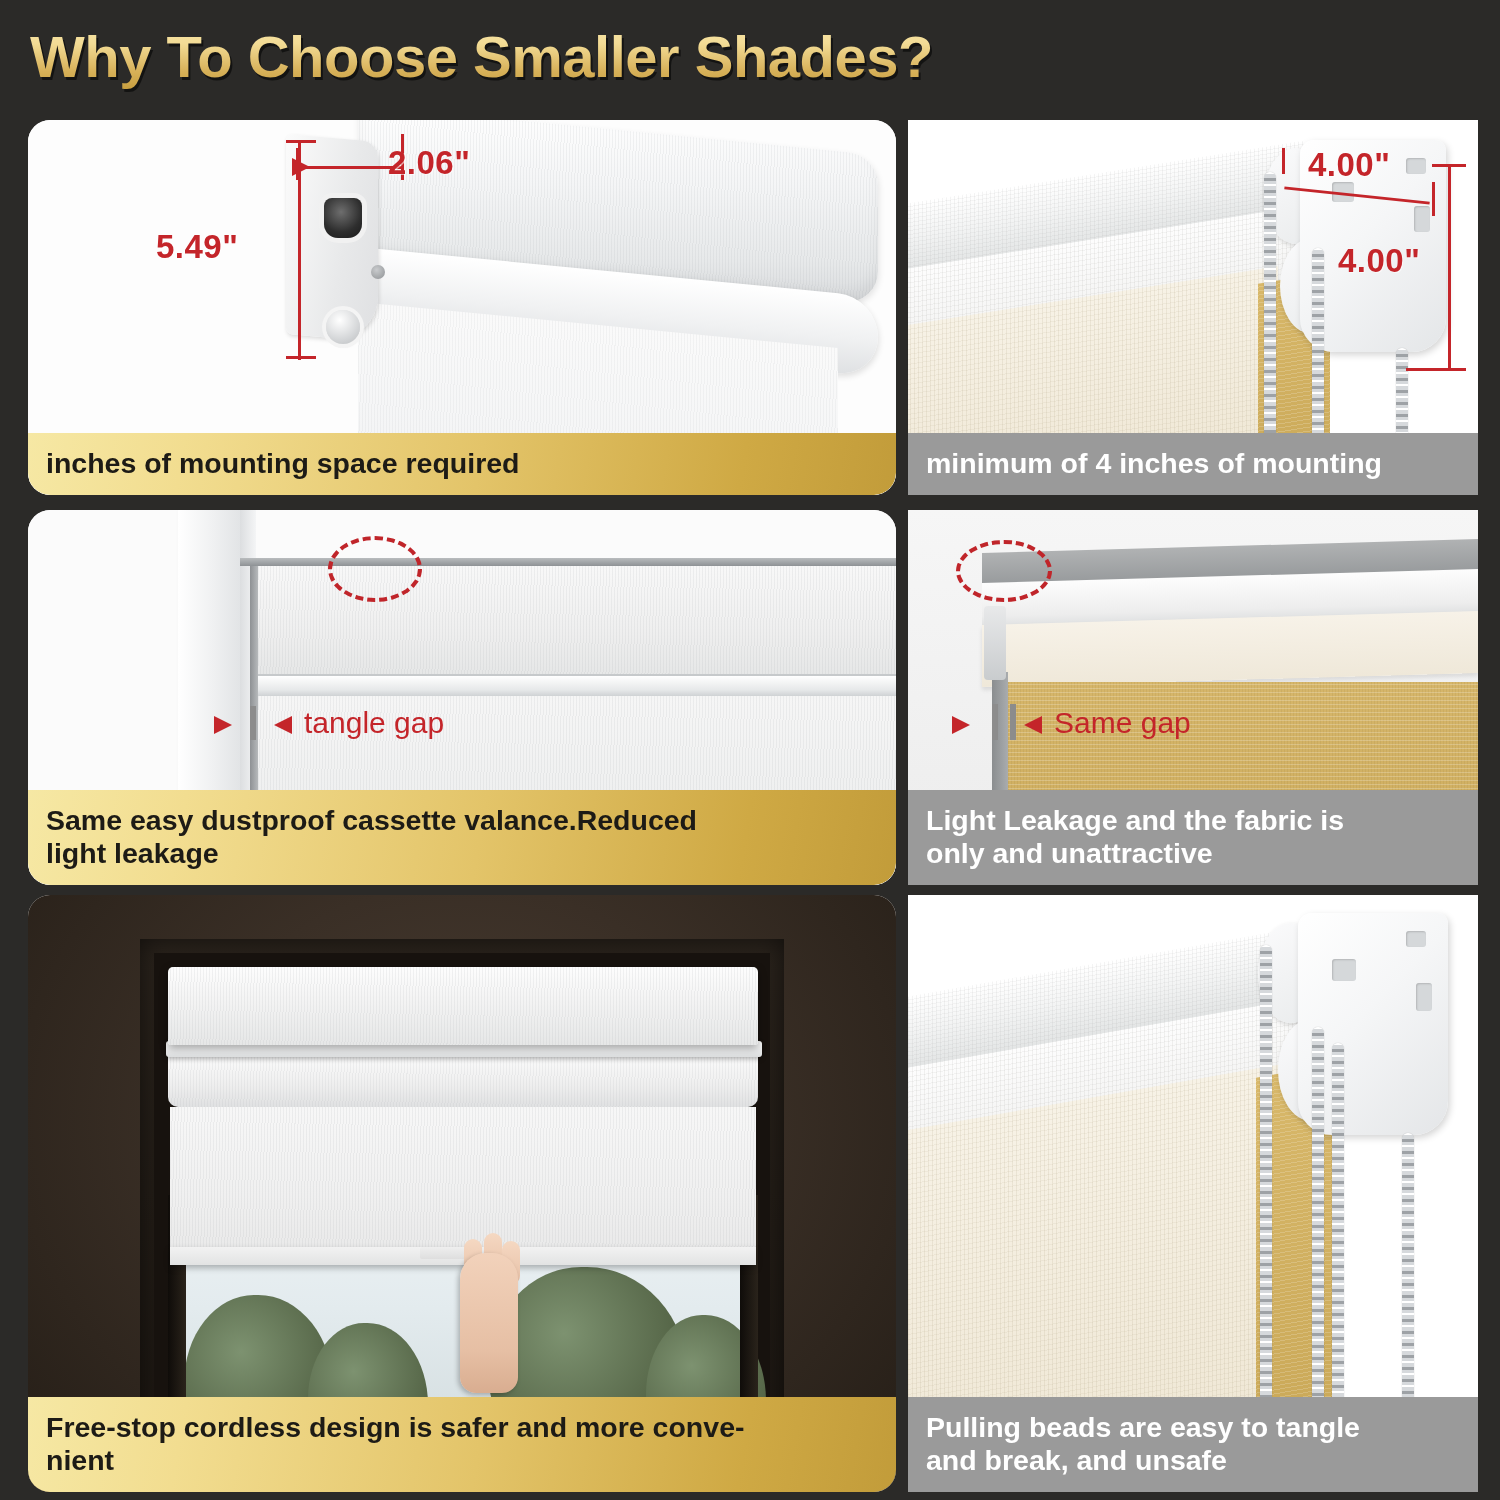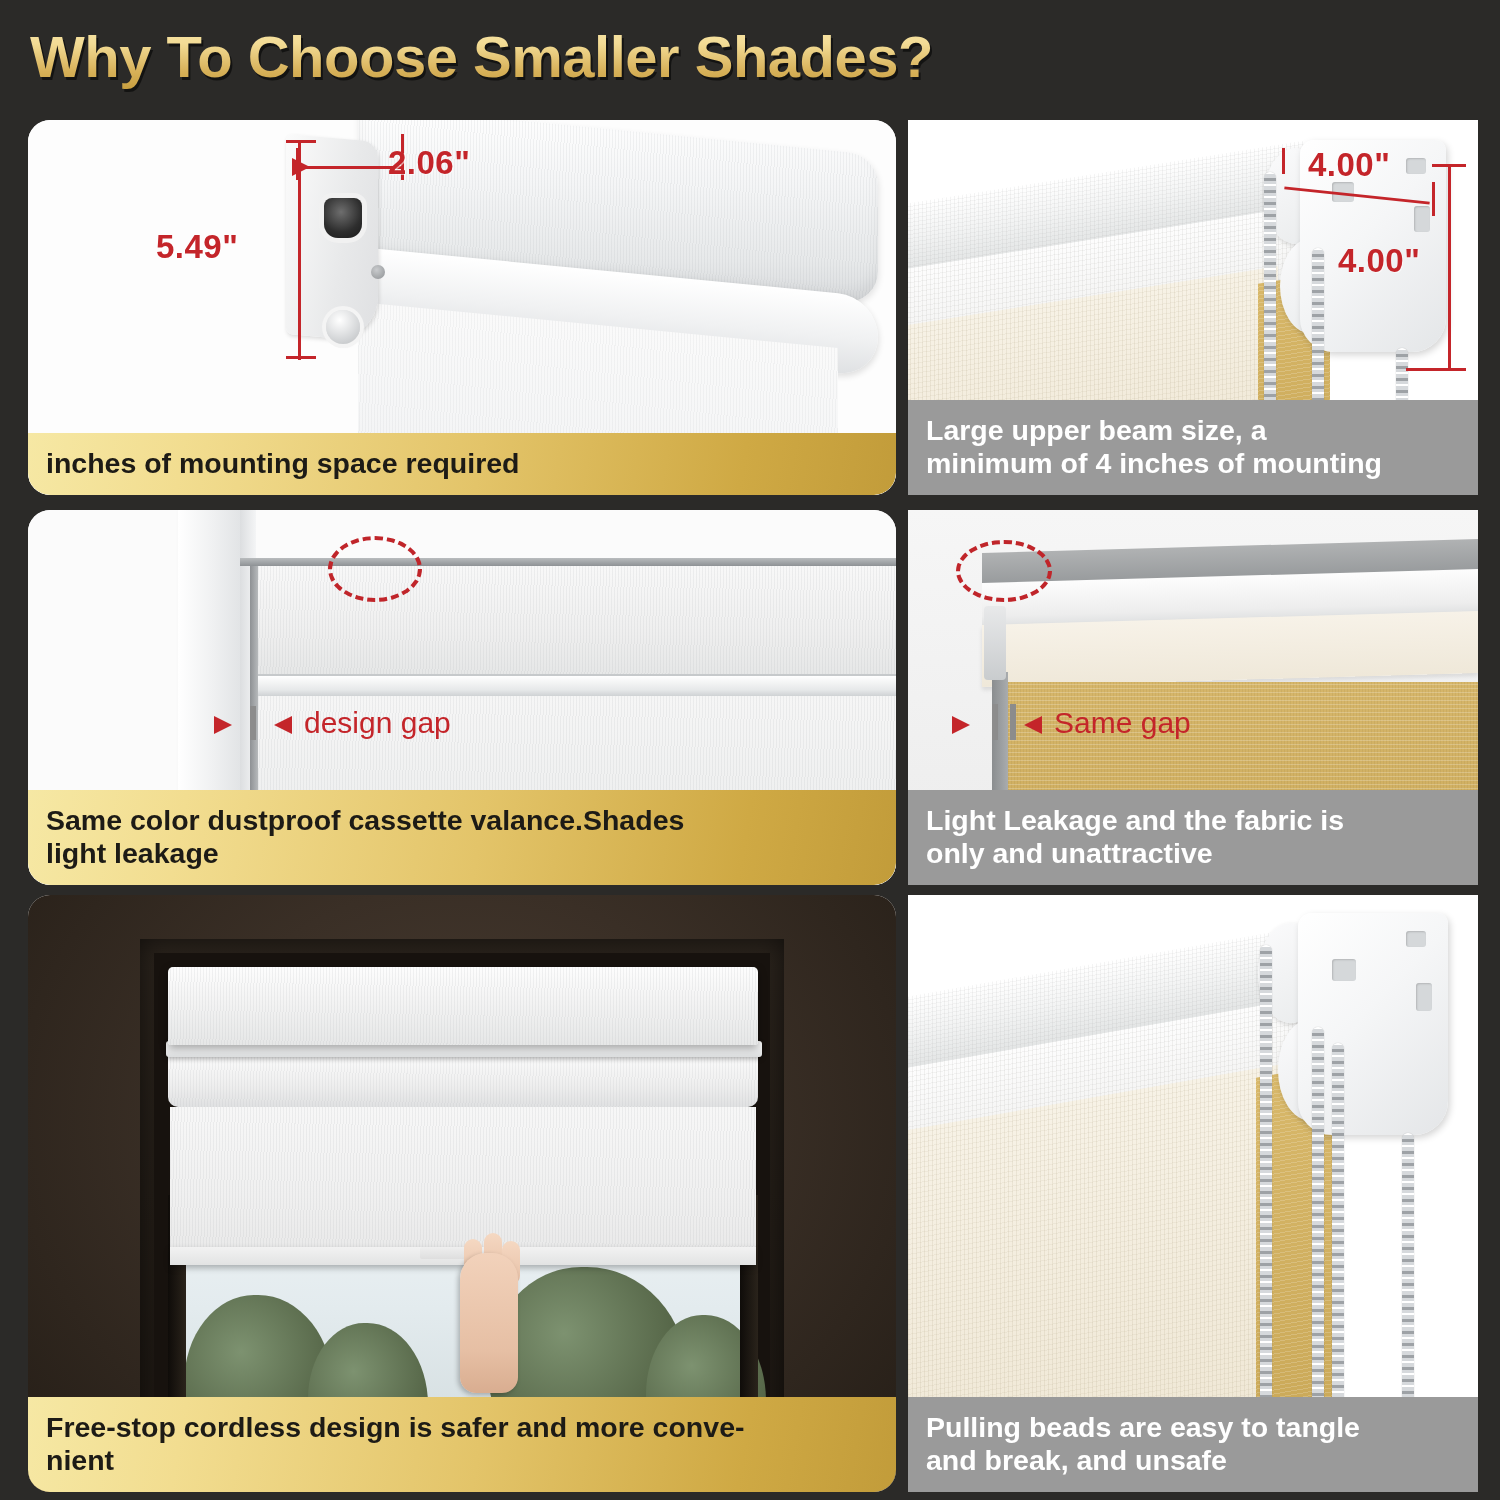--- a/index.html
+++ b/index.html
@@ -432,46 +432,45 @@
       <div class="tick" style="left:524px; top:62px; height:34px;"></div>
       <div class="red dimlabel" style="left:400px; top:26px;">4.00"</div>
 
       <div class="rline v" style="left:540px; top:44px; height:206px;"></div>
       <div class="tickh" style="left:524px; top:44px; width:34px;"></div>
       <div class="tickh" style="left:498px; top:248px; width:60px;"></div>
       <div class="red dimlabel" style="left:430px; top:122px;">4.00"</div>
     </div>
 
     <div class="caption gray">
-      <span class="ln">Large upper beam size, a</span>
       <span class="ln">minimum of 4 inches of mounting</span>
     </div>
   </div>
 
   <div class="panel left" id="p3">
     <div class="stage">
       <div class="w-frame-out"></div>
       <div class="w-jamb"></div>
       <div class="w-jamb-inner"></div>
       <div class="w-head"></div>
       <div class="w-shade-top"></div>
       <div class="w-rail"></div>
       <div class="w-shade-bot"></div>
       <div class="w-gapline"></div>
 
       <div class="dashcircle" style="left:300px; top:26px; width:94px; height:66px;"></div>
 
       <div class="arrowR" style="left:186px; top:206px;"></div>
       <div class="gapbar" style="left:222px; top:196px; width:6px; height:34px;"></div>
       <div class="arrowL" style="left:246px; top:206px;"></div>
-      <div class="red gaplabel" style="left:276px; top:196px;">design gap</div>
+      <div class="red gaplabel" style="left:276px; top:196px;">tangle gap</div>
     </div>
 
     <div class="caption gold">
-      <span class="ln">Same color dustproof cassette valance.Shades</span>
+      <span class="ln">Same easy dustproof cassette valance.Reduced</span>
       <span class="ln">light leakage</span>
     </div>
   </div>
 
   <div class="panel right" id="p4">
     <div class="stage">
       <div class="g-bg"></div>
       <div class="g-wall"></div>
       <div class="g-beam-dark"></div>
       <div class="g-beam-light"></div>

